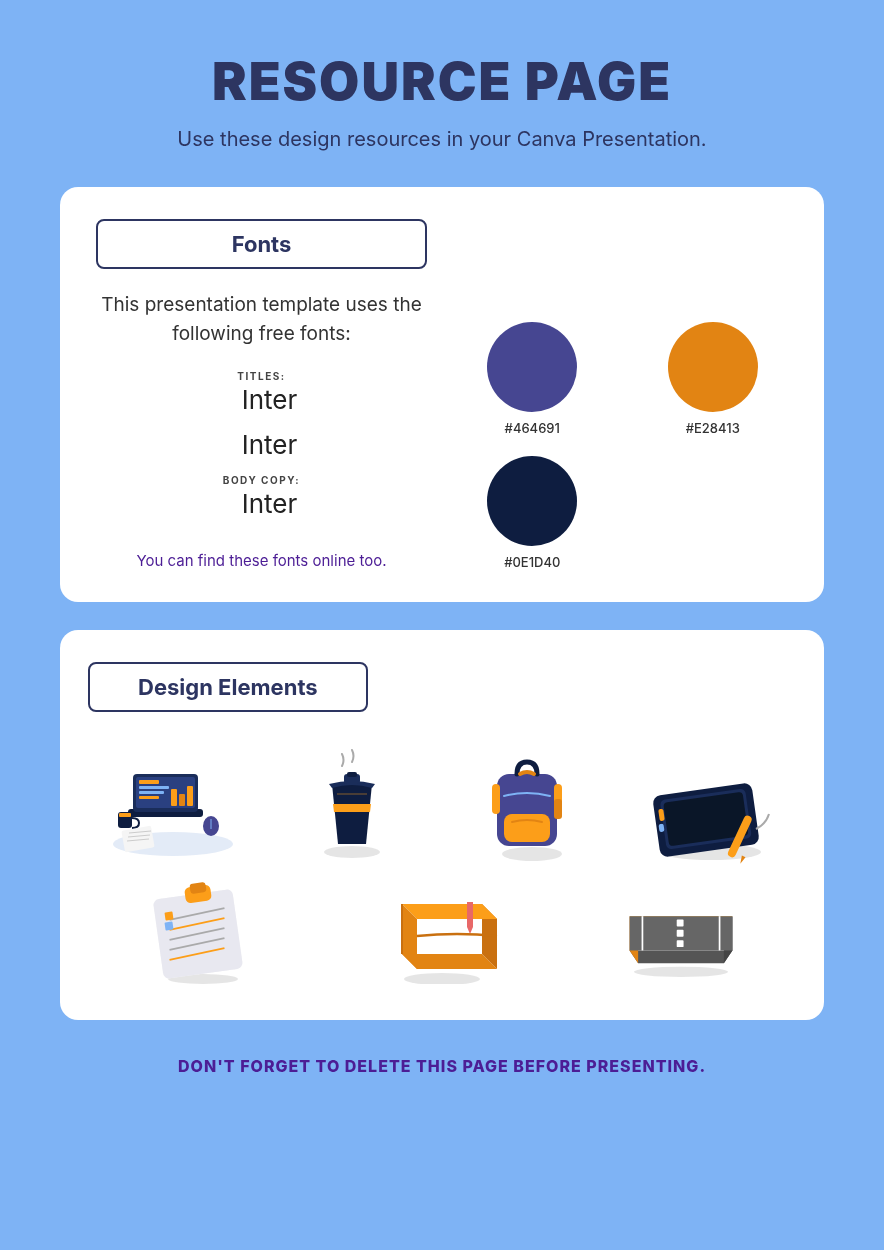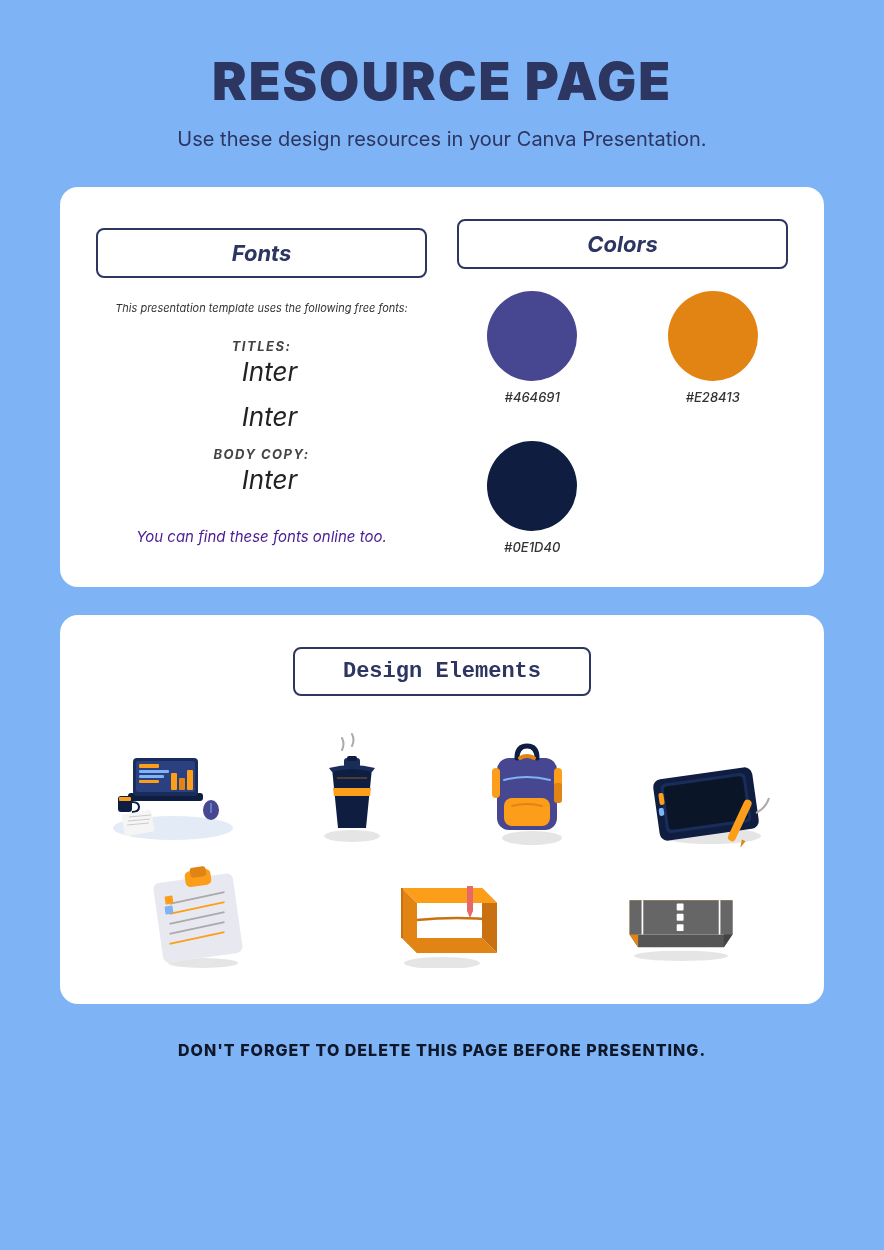--- a/index.html
+++ b/index.html
@@ -36,22 +36,21 @@
       border-radius: 18px;
       padding: 32px 36px;
       width: 100%;
       margin-bottom: 28px;
     }
 
     
     .top-card {
       display: flex;
       gap: 30px;
-      align-items: center;
-      font-style: italic;
+      align-items: flex-end;
     }
 
     .fonts-section {
       flex: 1;
       display: flex;
       flex-direction: column;
       align-items: flex-start;
     }
 
     .colors-section {
@@ -76,36 +75,36 @@
     .fonts-section .section-label {
       align-self: stretch;
       text-align: center;
     }
 
     .colors-section .section-label {
       width: 100%;
     }
 
     .fonts-desc {
-      font-size: 11px;
+      font-size: 19px;
       color: #333;
       text-align: center;
       line-height: 1.5;
       margin-bottom: 22px;
       width: 100%;
     }
 
     .font-entry {
       width: 100%;
       text-align: center;
       margin-bottom: 14px;
     }
 
     .font-entry-label {
-      font-size: 13px;
+      font-size: 10px;
       font-weight: 700;
       color: #444;
       letter-spacing: 1.5px;
       text-transform: uppercase;
       display: block;
       margin-bottom: 2px;
     }
 
     .font-entry-name {
       font-size: 26px;
@@ -119,21 +118,21 @@
       color: #4c1d95;
       text-align: center;
       margin-top: 18px;
       width: 100%;
     }
 
     
     .colors-grid {
       display: grid;
       grid-template-columns: 1fr 1fr;
-      gap: 36px 30px;
+      gap: 20px 30px;
       justify-items: center;
       width: 100%;
     }
 
     .color-swatch-container {
       display: flex;
       flex-direction: column;
       align-items: center;
       gap: 8px;
     }
@@ -150,23 +149,22 @@
       font-weight: 500;
     }
 
     
     .design-card {
       padding: 32px 28px 36px;
     }
 
     .design-card-header {
       display: flex;
-      justify-content: center;
+      justify-content: flex-start;
       margin-bottom: 32px;
-      font-family: Liberation Mono, monospace;
     }
 
     .design-elements-label {
       border: 2px solid #2D3561;
       border-radius: 8px;
       padding: 10px 48px;
       font-size: 22px;
       font-weight: 700;
       color: #2D3561;
     }
@@ -201,21 +199,21 @@
     }
 
     .illus-small {
       width: 120px;
       height: 110px;
     }
 
     .footer-text {
       font-size: 16px;
       font-weight: 800;
-      color: #0f172a;
+      color: #4c1d95;
       text-align: center;
       letter-spacing: 1px;
       margin-top: 8px;
       text-transform: uppercase;
     }
   </style>
 </head>
 <body>
 
 <h1 class="page-title">RESOURCE PAGE</h1>
@@ -240,21 +238,20 @@
 
     <div class="font-entry">
       <span class="font-entry-label">BODY COPY:</span>
       <span class="font-entry-name">Inter</span>
     </div>
 
     <p class="fonts-footer">You can find these fonts online too.</p>
   </div>
 
   <div class="colors-section">
-    <span class="section-label">Colors</span>
 
     <div class="colors-grid">
 
       <div class="color-swatch-container">
         <div class="color-swatch" style="background-color: #464691;"></div>
         <span class="color-hex">#464691</span>
       </div>
 
 
       <div class="color-swatch-container">

